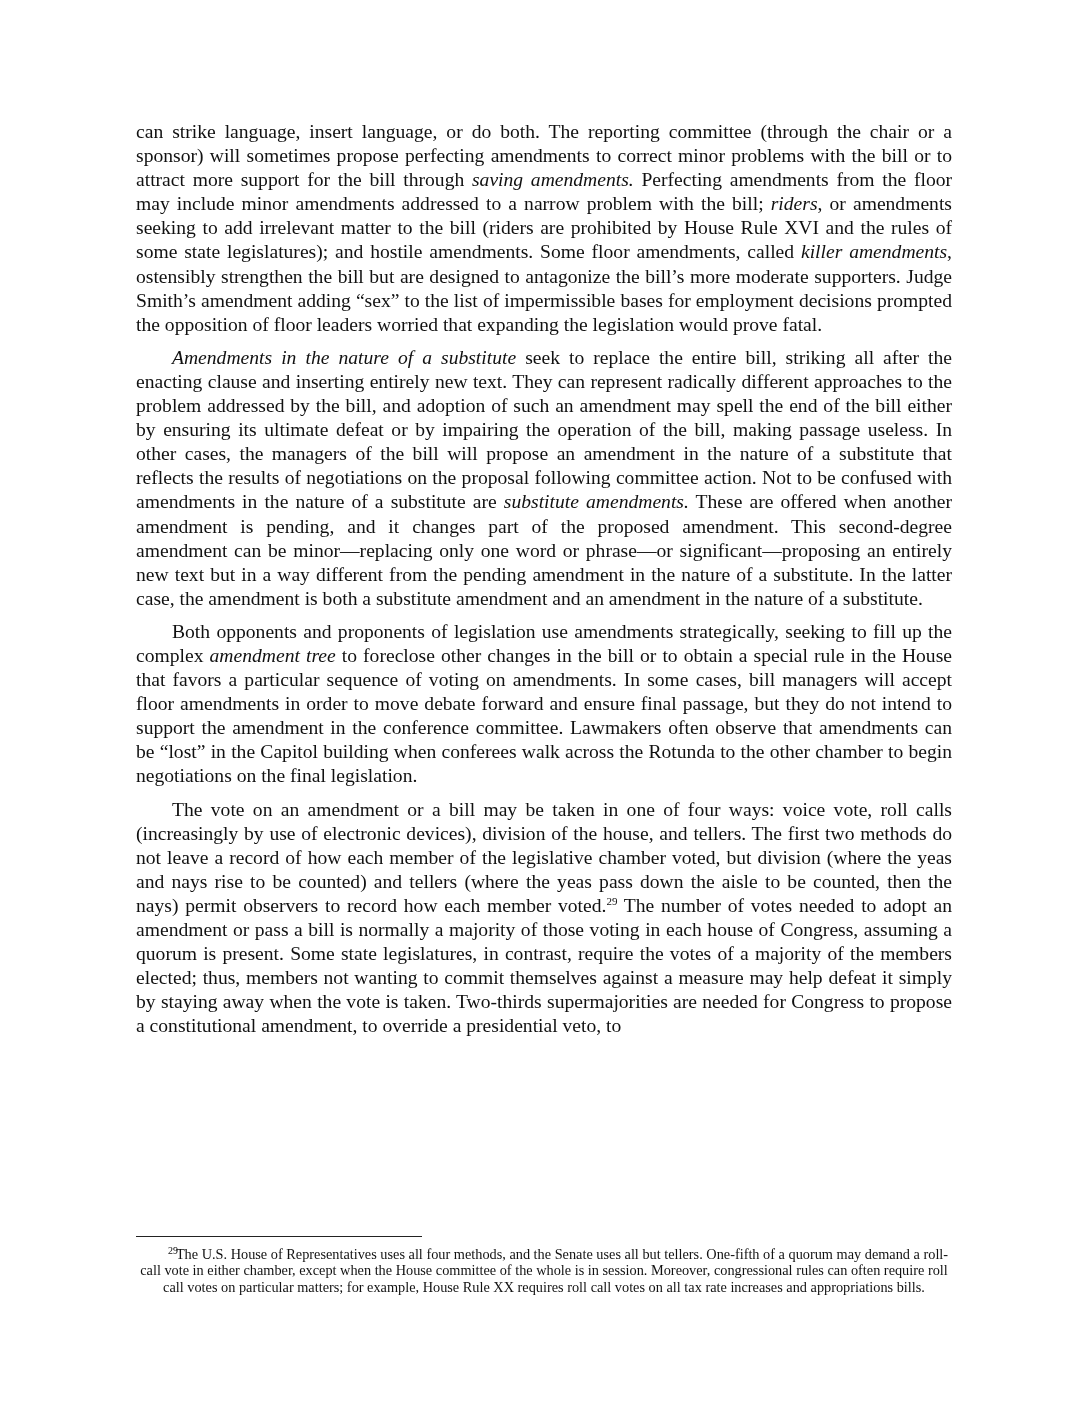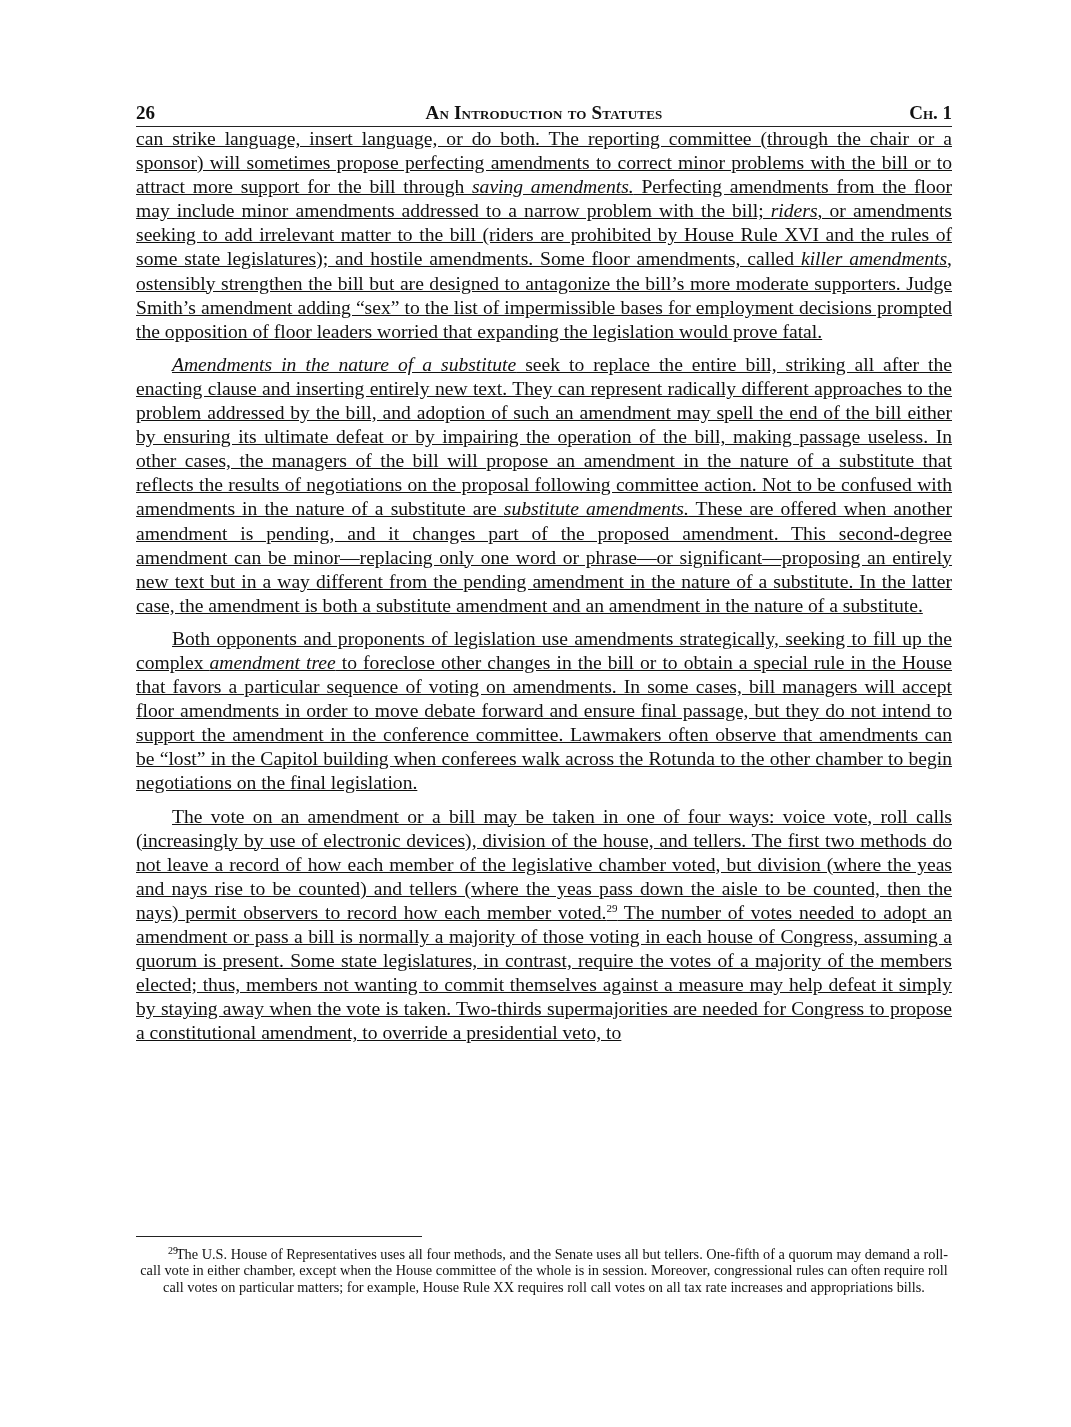--- a/index.html
+++ b/index.html
@@ -2,39 +2,34 @@
 <html><head>
 <meta charset="utf-8">
 <style>
   html, body { margin: 0; padding: 0; background: #ffffff; }
   body { width: 1071px; height: 1427px; position: relative; overflow: hidden; color: #111; }
   .page { position: absolute; left: 136px; top: 100px; width: 816px; font-family: "Liberation Serif", "DejaVu Serif", serif; }
   .running-head { position: relative; height: 26px; border-bottom: 1.5px solid #222; font-size: 19px; font-weight: bold; line-height: 26px; }
   .running-head .pg { position: absolute; left: 0; top: 0; }
   .running-head .title { position: absolute; left: 0; right: 0; text-align: center; font-variant: small-caps; letter-spacing: 0.2px; }
   .running-head .ch { position: absolute; right: 0; top: 0; font-variant: small-caps; }
-  .body { font-size: 19.6px; line-height: 24.1px; text-align: justify; text-decoration: underline; }
+  .body { margin-top: 20px; font-size: 19.6px; line-height: 24.1px; text-align: justify; }
   .body p { margin: 0 0 9px 0; text-indent: 0; }
   .body p.indent { text-indent: 36px; }
   .body p.first { text-indent: 0; }
   em { font-style: italic; }
   sup { font-size: 11px; line-height: 0; vertical-align: 7px; }
   .fn-rule { position: absolute; left: 136px; top: 1236px; width: 286px; border-top: 1.2px solid #222; }
   .footnote { position: absolute; left: 136px; top: 1243px; width: 816px; font-family: "Liberation Serif", "DejaVu Serif", serif; font-size: 14.3px; line-height: 16.3px; text-align: center; }
   .footnote .fn-num { display: inline-block; width: 36px; text-indent: 28px; font-size: 10px; vertical-align: 5px; }
 </style>
 </head>
 <body>
 
 <div class="page">
-  <div class="running-head">
-    <span class="pg">26</span>
-    <span class="title">An Introduction to Statutes</span>
-    <span class="ch">Ch. 1</span>
-  </div>
 
   <div class="body">
     <p class="first"><span>can strike language, insert language, or do both. The reporting committee (through the chair or a sponsor) will sometimes propose perfecting amendments to correct minor problems with the bill or to attract more support for the bill through </span><em>saving amendments.</em><span> Perfecting amendments from the floor may include minor amendments addressed to a narrow problem with the bill; </span><em>riders</em><span>, or amendments seeking to add irrelevant matter to the bill (riders are prohibited by House Rule XVI and the rules of some state legislatures); and hostile amendments. Some floor amendments, called </span><em>killer amendments</em><span>, ostensibly strengthen the bill but are designed to antagonize the bill’s more moderate supporters. Judge Smith’s amendment adding “sex” to the list of impermissible bases for employment decisions prompted the opposition of floor leaders worried that expanding the legislation would prove fatal.</span></p>
     <p class="indent"><em>Amendments in the nature of a substitute</em><span> seek to replace the entire bill, striking all after the enacting clause and inserting entirely new text. They can represent radically different approaches to the problem addressed by the bill, and adoption of such an amendment may spell the end of the bill either by ensuring its ultimate defeat or by impairing the operation of the bill, making passage useless. In other cases, the managers of the bill will propose an amendment in the nature of a substitute that reflects the results of negotiations on the proposal following committee action. Not to be confused with amendments in the nature of a substitute are </span><em>substitute amendments.</em><span> These are offered when another amendment is pending, and it changes part of the proposed amendment. This second-degree amendment can be minor—replacing only one word or phrase—or significant—proposing an entirely new text but in a way different from the pending amendment in the nature of a substitute. In the latter case, the amendment is both a substitute amendment and an amendment in the nature of a substitute.</span></p>
     <p class="indent"><span>Both opponents and proponents of legislation use amendments strategically, seeking to fill up the complex </span><em>amendment tree</em><span> to foreclose other changes in the bill or to obtain a special rule in the House that favors a particular sequence of voting on amendments. In some cases, bill managers will accept floor amendments in order to move debate forward and ensure final passage, but they do not intend to support the amendment in the conference committee. Lawmakers often observe that amendments can be “lost” in the Capitol building when conferees walk across the Rotunda to the other chamber to begin negotiations on the final legislation.</span></p>
     <p class="indent"><span>The vote on an amendment or a bill may be taken in one of four ways: voice vote, roll calls (increasingly by use of electronic devices), division of the house, and tellers. The first two methods do not leave a record of how each member of the legislative chamber voted, but division (where the yeas and nays rise to be counted) and tellers (where the yeas pass down the aisle to be counted, then the nays) permit observers to record how each member voted.</span><sup>29</sup><span> The number of votes needed to adopt an amendment or pass a bill is normally a majority of those voting in each house of Congress, assuming a quorum is present. Some state legislatures, in contrast, require the votes of a majority of the members elected; thus, members not wanting to commit themselves against a measure may help defeat it simply by staying away when the vote is taken. Two-thirds supermajorities are needed for Congress to propose a constitutional amendment, to override a presidential veto, to</span></p>
   </div>
 </div>
 
 <div class="fn-rule"></div>

